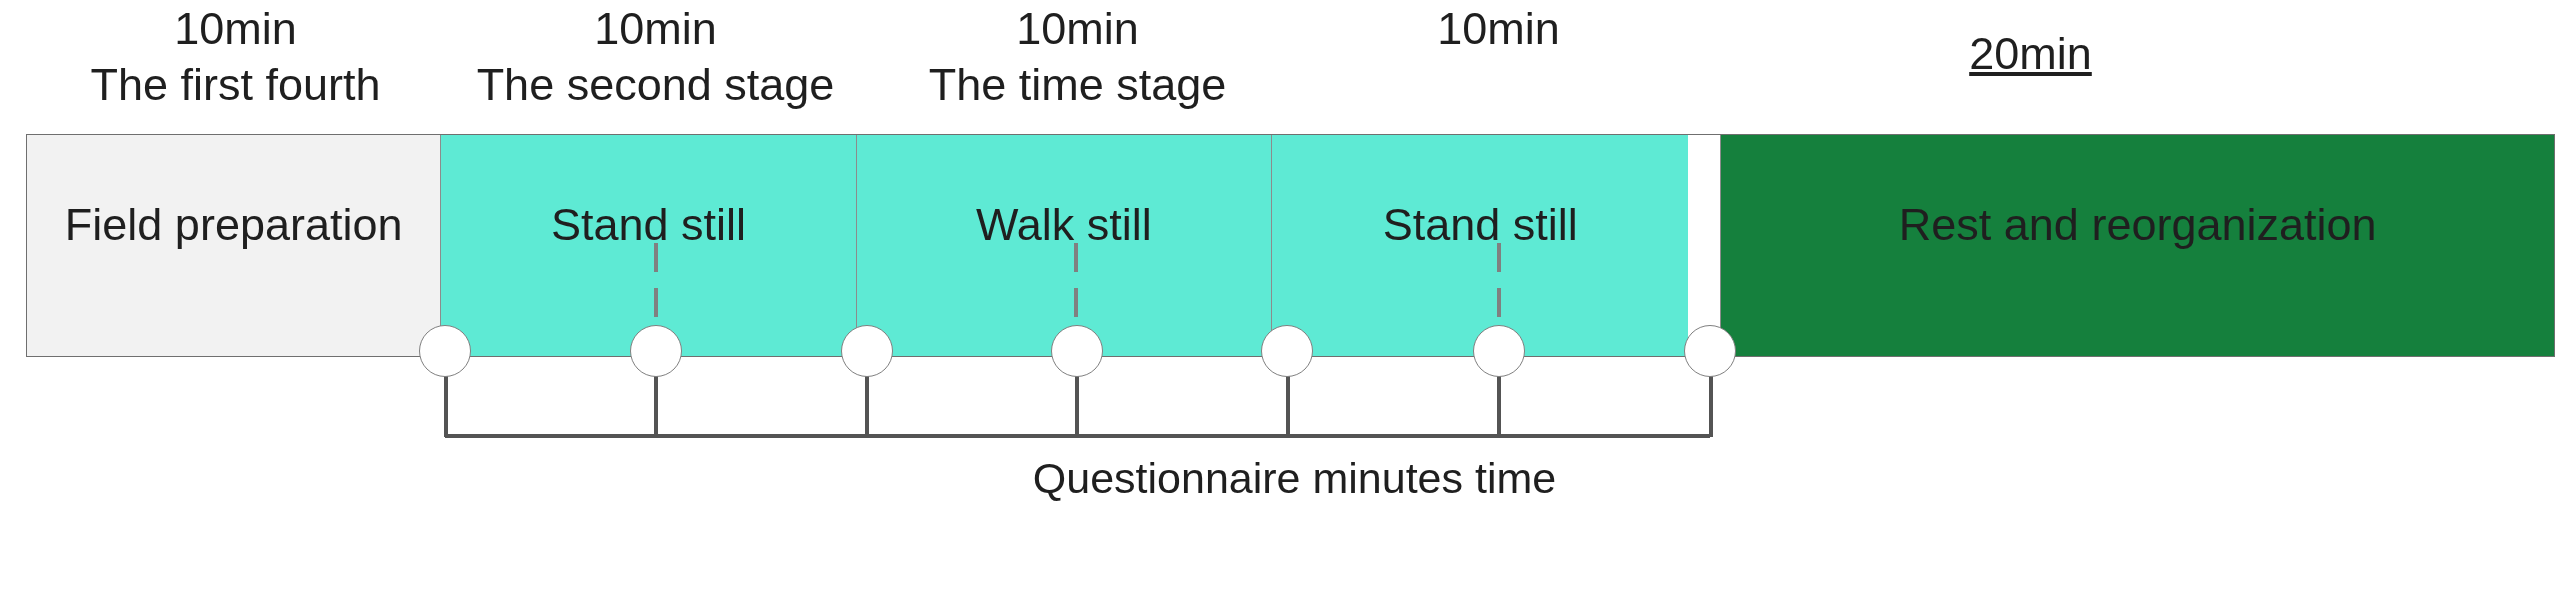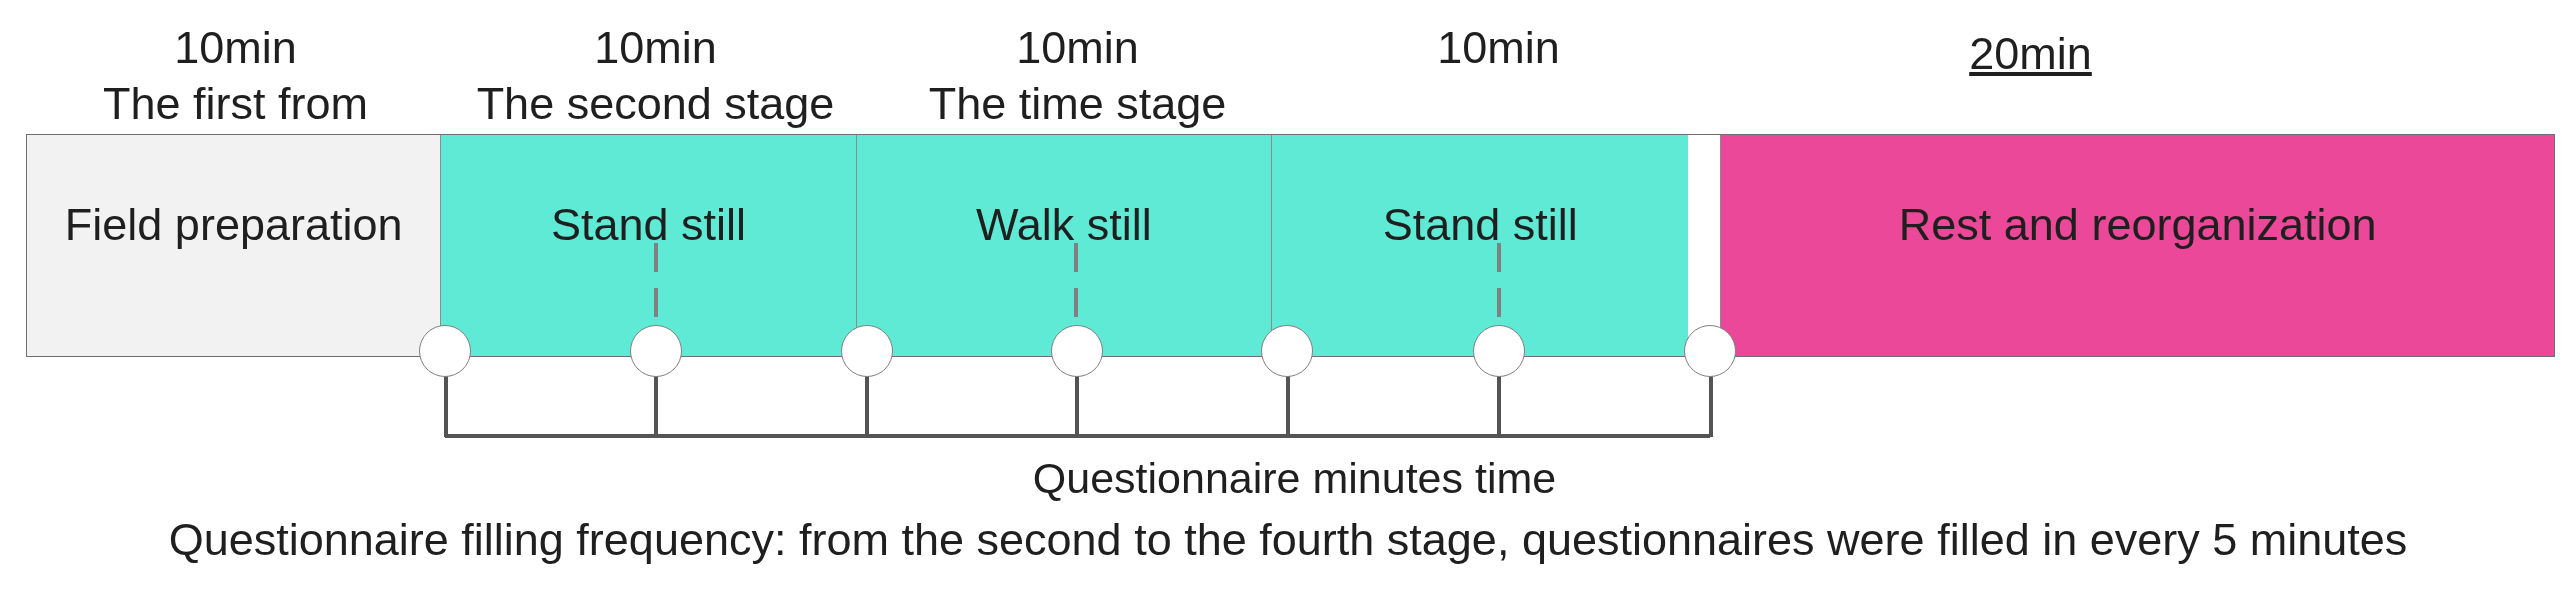--- a/index.html
+++ b/index.html
@@ -8,21 +8,21 @@
     width:2576px;
     height:591px;
     background:#ffffff;
     font-family:"Liberation Sans", sans-serif;
     color:#1f1f1f;
     overflow:hidden;
   }
   
   .col-label{
     position:absolute;
-    top:20px;
+    top:1px;
     text-align:center;
     font-size:45px;
     line-height:56px;
     white-space:nowrap;
   }
   .col-label.single{ top:26px; }
   
   .bar{
     position:absolute;
     left:26px; top:134px;
@@ -32,21 +32,21 @@
     box-sizing:border-box;
   }
   .segment{
     position:relative;
     height:100%;
     box-sizing:border-box;
   }
   .segment + .segment{ border-left:1.4px solid #8c8c8c; }
   .seg-light{ background:#f2f2f2; }
   .seg-peach{ background:#5eead4; }
-  .seg-gray{ background:#ec4899;margin-left:32px; }
+  .seg-gray{ background:#15803d;margin-left:32px; }
   .activity{
     position:absolute;
     left:0; right:0; top:65px;
     text-align:center;
     font-size:45px;
     line-height:50px;
     white-space:nowrap;
   }
   
   .dash-connector{
@@ -97,21 +97,21 @@
     white-space:nowrap;
   }
 </style>
 </head>
 <body>
 
 <div class="canvas">
 
   <div class="col-label" style="left:26px;width:419px;">
     <div>10min</div>
-    <div>The first from</div>
+    <div>The first fourth</div>
   </div>
   <div class="col-label" style="left:445px;width:421px;">
     <div>10min</div>
     <div>The second stage</div>
   </div>
   <div class="col-label" style="left:867px;width:421px;">
     <div>10min</div>
     <div>The time stage</div>
   </div>
   <div class="col-label" style="left:1287px;width:423px;">
@@ -156,16 +156,15 @@
   <div class="marker" style="left:419px;"></div>
   <div class="marker" style="left:630px;"></div>
   <div class="marker" style="left:841px;"></div>
   <div class="marker" style="left:1051px;"></div>
   <div class="marker" style="left:1261px;"></div>
   <div class="marker" style="left:1473px;"></div>
   <div class="marker" style="left:1684px;"></div>
 
   <div class="bracket-label">Questionnaire minutes time</div>
 
-  <div class="caption">Questionnaire filling frequency: from the second to the fourth stage, questionnaires were filled in every 5 minutes</div>
 
 </div>
 
 
 </body></html>

